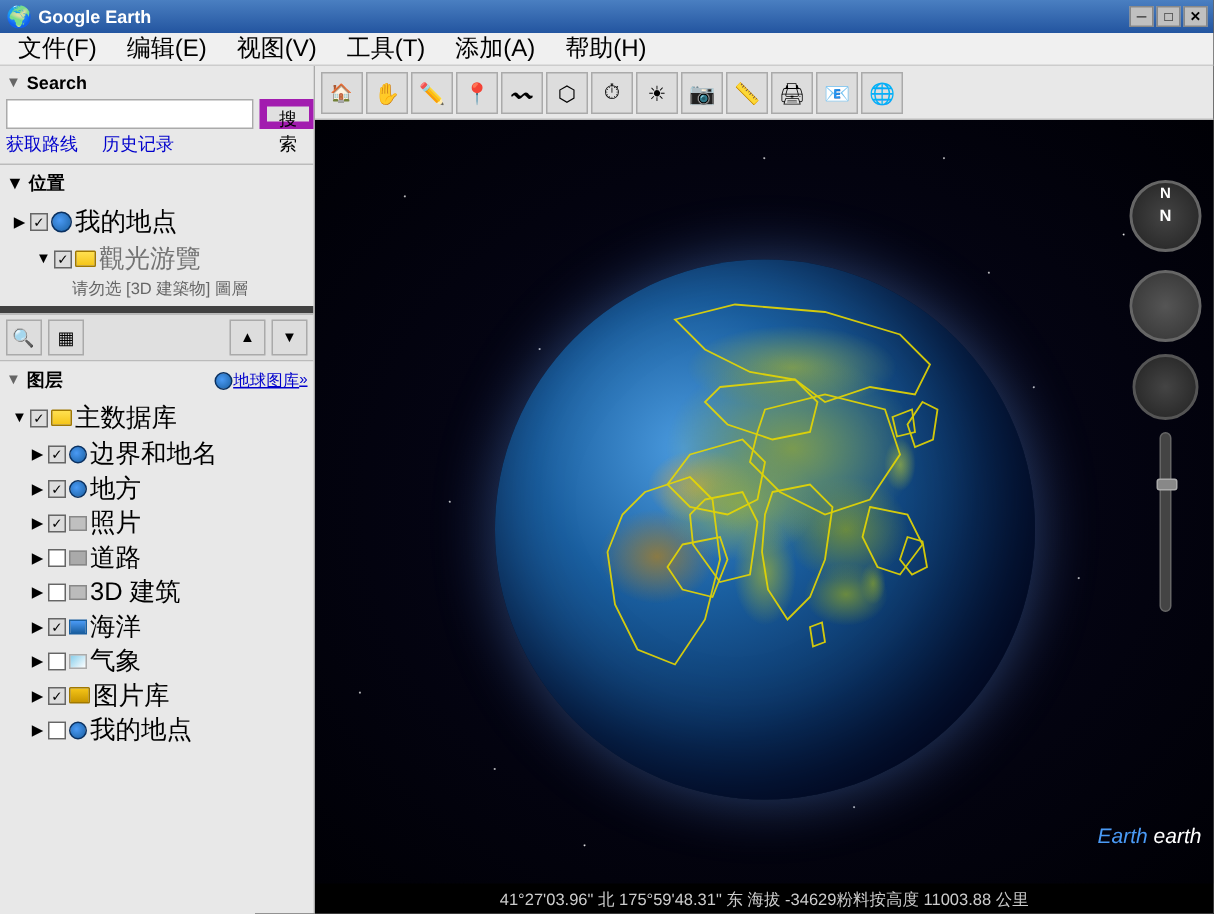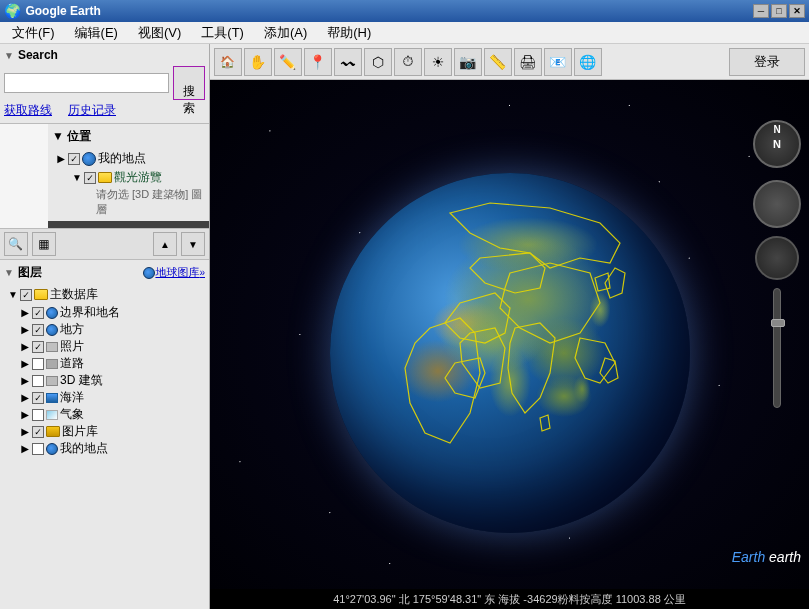--- a/index.html
+++ b/index.html
@@ -34,21 +34,21 @@
       height: 22px;
       background: #f0f0f0;
       display: flex;
       align-items: center;
       padding: 0 4px;
       border-bottom: 1px solid #ccc;
       gap: 4px;
     }
     .menu-item {
       padding: 2px 8px;
-      font-size: 13px;
+      font-size: 16px;
       cursor: pointer;
       color: #000;
     }
 
     
     .main-layout {
       display: flex;
       height: calc(609px - 22px - 22px);
     }
 
@@ -92,51 +92,49 @@
     .search-input {
       flex: 1;
       height: 20px;
       border: 1px solid #aaa;
       padding: 0 4px;
       font-size: 12px;
       background: white;
     }
     .search-btn {
       height: 20px;
-      padding: 16px 8px;
+      padding: 0 8px;
       background: #e0e0e0;
-      border: 1px solid #a21caf;
+      border: 5px solid #a21caf;
       cursor: pointer;
       font-size: 12px;
     }
     .search-hint {
       color: #666;
       font-size: 11px;
       margin: 2px 0;
     }
     .search-links {
       display: flex;
       gap: 16px;
       margin-top: 2px;
     }
     .search-link {
       color: #0000cc;
-      text-decoration: underline;
       cursor: pointer;
       font-size: 12px;
     }
 
     
     .locations-section {
       background: #e8e8e8;
-      border-bottom: 7px solid #404040;
+      border-bottom: 5px solid #404040;
       padding: 4px;
       flex: 1;
       overflow-y: auto;
-      margin-left: 48px;
     }
     .section-header {
       font-weight: bold;
       color: #000;
       margin-bottom: 4px;
       display: flex;
       align-items: center;
       gap: 4px;
     }
     .tree-item {
@@ -165,22 +163,22 @@
     .checkbox.checked::after { content: '✓'; font-size: 9px; color: #000; }
     .expand-btn {
       width: 10px; height: 10px;
       font-size: 10px;
       cursor: pointer;
       display: inline-flex;
       align-items: center;
       justify-content: center;
       flex-shrink: 0;
     }
-    .item-label { font-size: 12px; color: #000; }
-    .item-label.blue { color: #14532d; }
+    .item-label { font-size: 17px; color: #000; }
+    .item-label.blue { color: #737373; }
     .indent { padding-left: 16px; }
     .note-text { color: #666; font-size: 11px; padding-left: 28px; }
 
     
     .bottom-controls {
       height: 32px;
       background: #e0e0e0;
       border-top: 1px solid #bbb;
       border-bottom: 1px solid #bbb;
       display: flex;
@@ -656,21 +654,20 @@
         <div class="right-toolbar-btn" style="font-size:14px;">〰</div>
         <div class="right-toolbar-btn" style="font-size:14px;">⬡</div>
         <div class="right-toolbar-btn" style="font-size:14px;">⏱</div>
         <div class="right-toolbar-btn" style="font-size:14px;">☀</div>
         <div class="right-toolbar-btn" style="font-size:14px;">📷</div>
         <div class="right-toolbar-btn" style="font-size:14px;">📏</div>
         <div class="right-toolbar-btn" style="font-size:14px;">🖨</div>
         <div class="right-toolbar-btn" style="font-size:14px;">📧</div>
         <div class="right-toolbar-btn" style="font-size:14px;">🌐</div>
       </div>
-      <button class="login-btn">登录</button>
     </div>
 
     <div class="globe-area">
       <div class="stars"></div>
 
       <div class="globe-container">
         <div class="globe-glow"></div>
         <div class="globe">
           <svg viewBox="0 0 360 360" xmlns="http://www.w3.org/2000/svg" style="position:absolute;width:100%;height:100%;">
             <defs>

